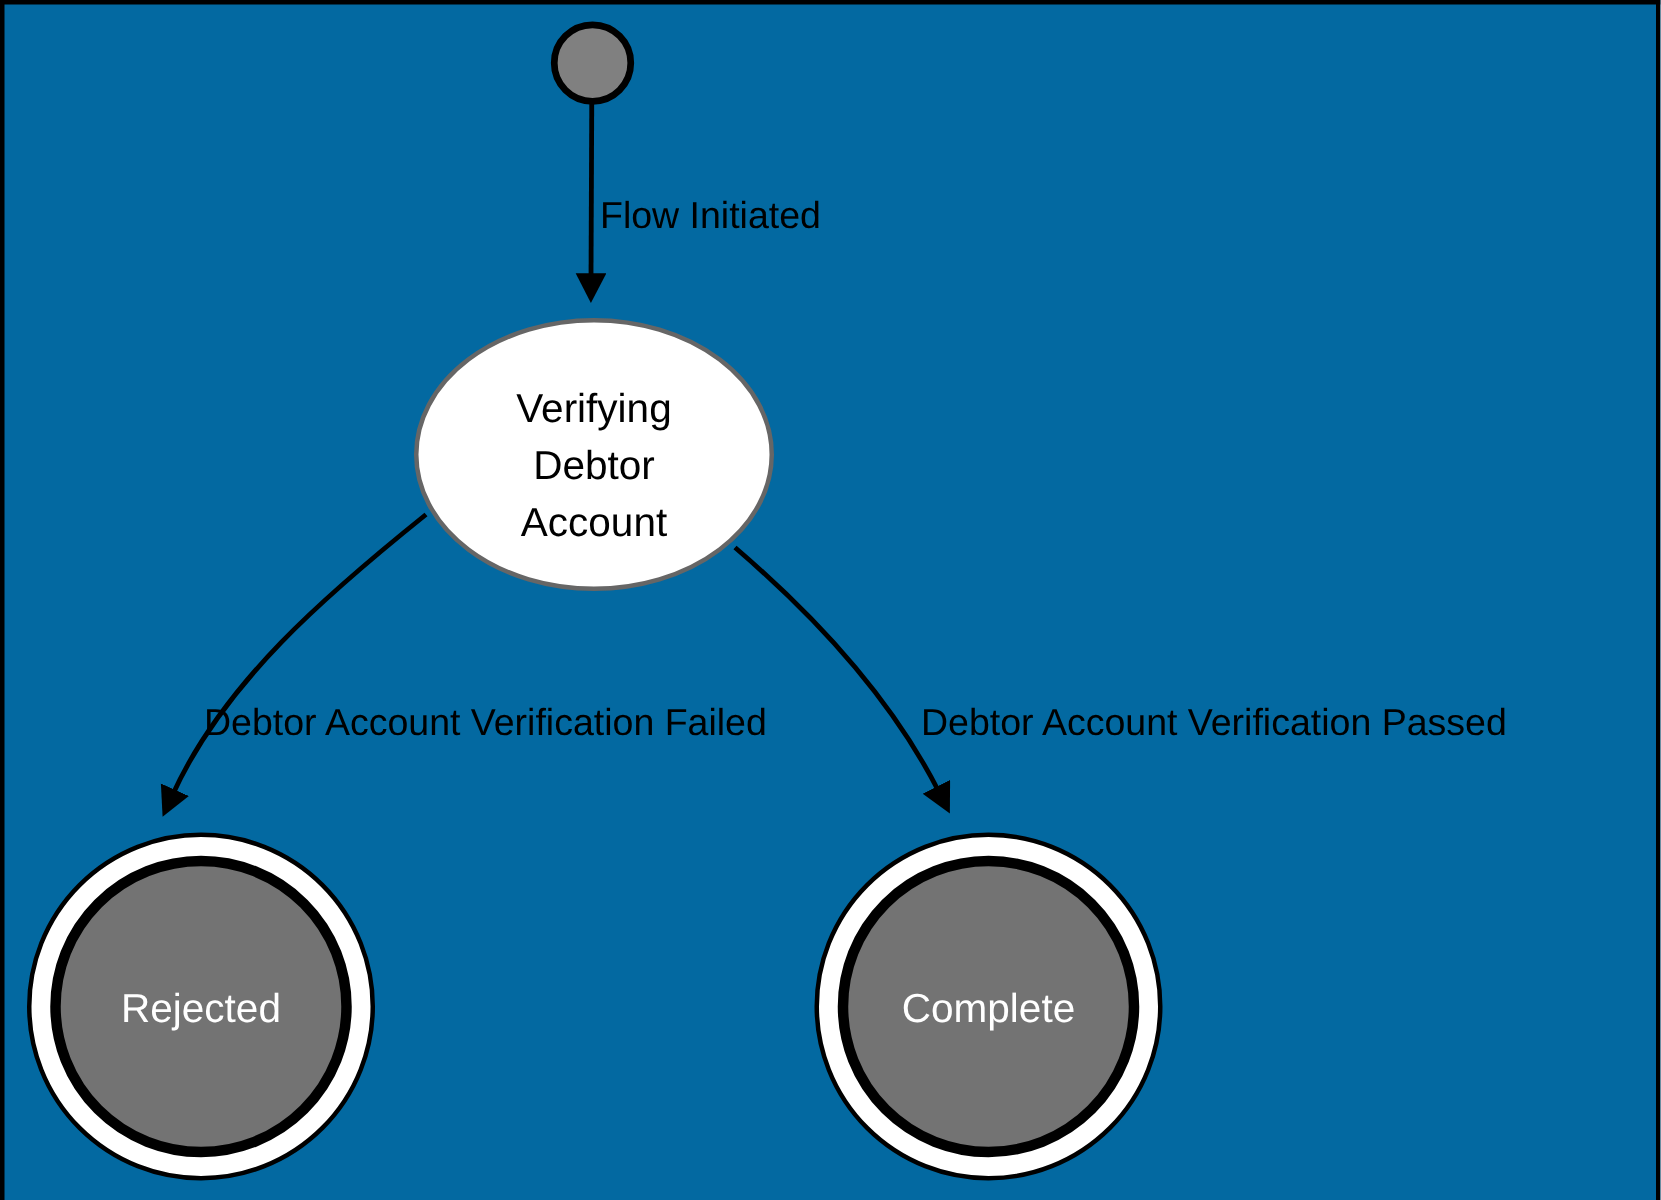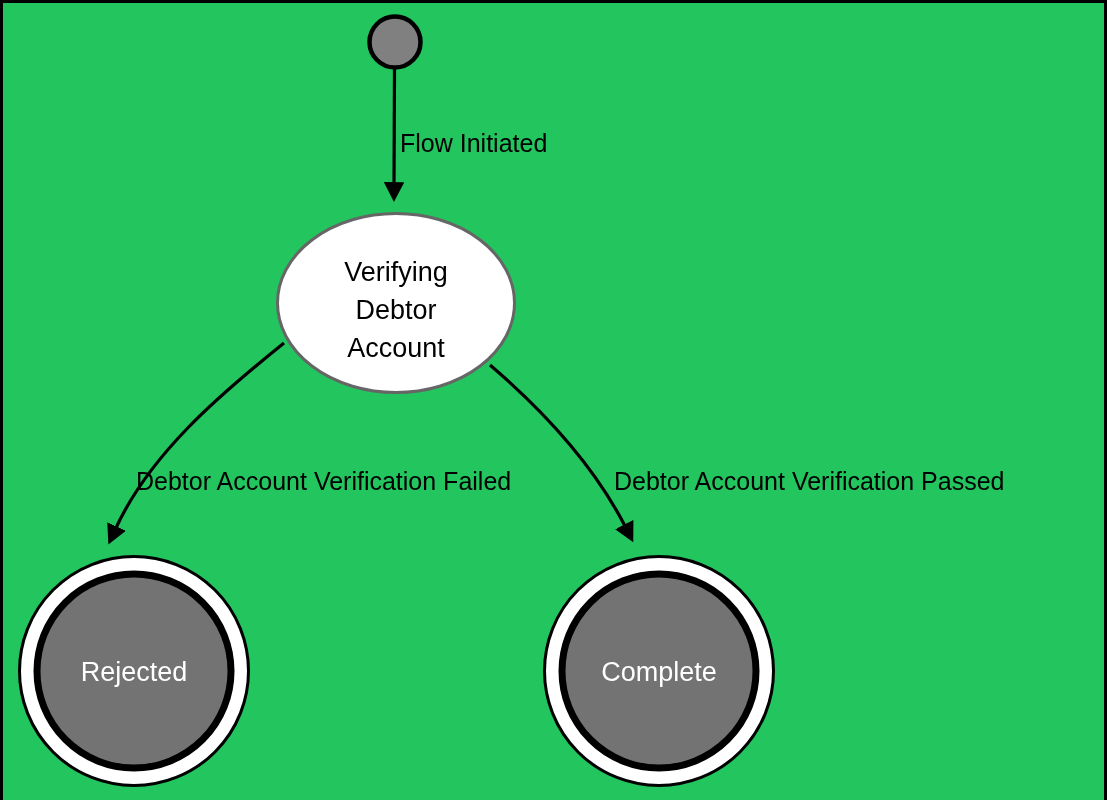--- a/index.html
+++ b/index.html
@@ -11,21 +11,21 @@
   body {
     width: 1107px;
     height: 800px;
     overflow: hidden;
     font-family: "Liberation Sans", sans-serif;
   }
   #diagram-canvas {
     position: relative;
     width: 1107px;
     height: 800px;
-    background: #22c55e;
+    background: #0369a1;
     box-sizing: border-box;
     border-top: 3px solid #000000;
     border-left: 3px solid #000000;
     border-right: 3px solid #000000;
   }
   #diagram-svg {
     position: absolute;
     left: 0;
     top: 0;
     width: 1107px;

